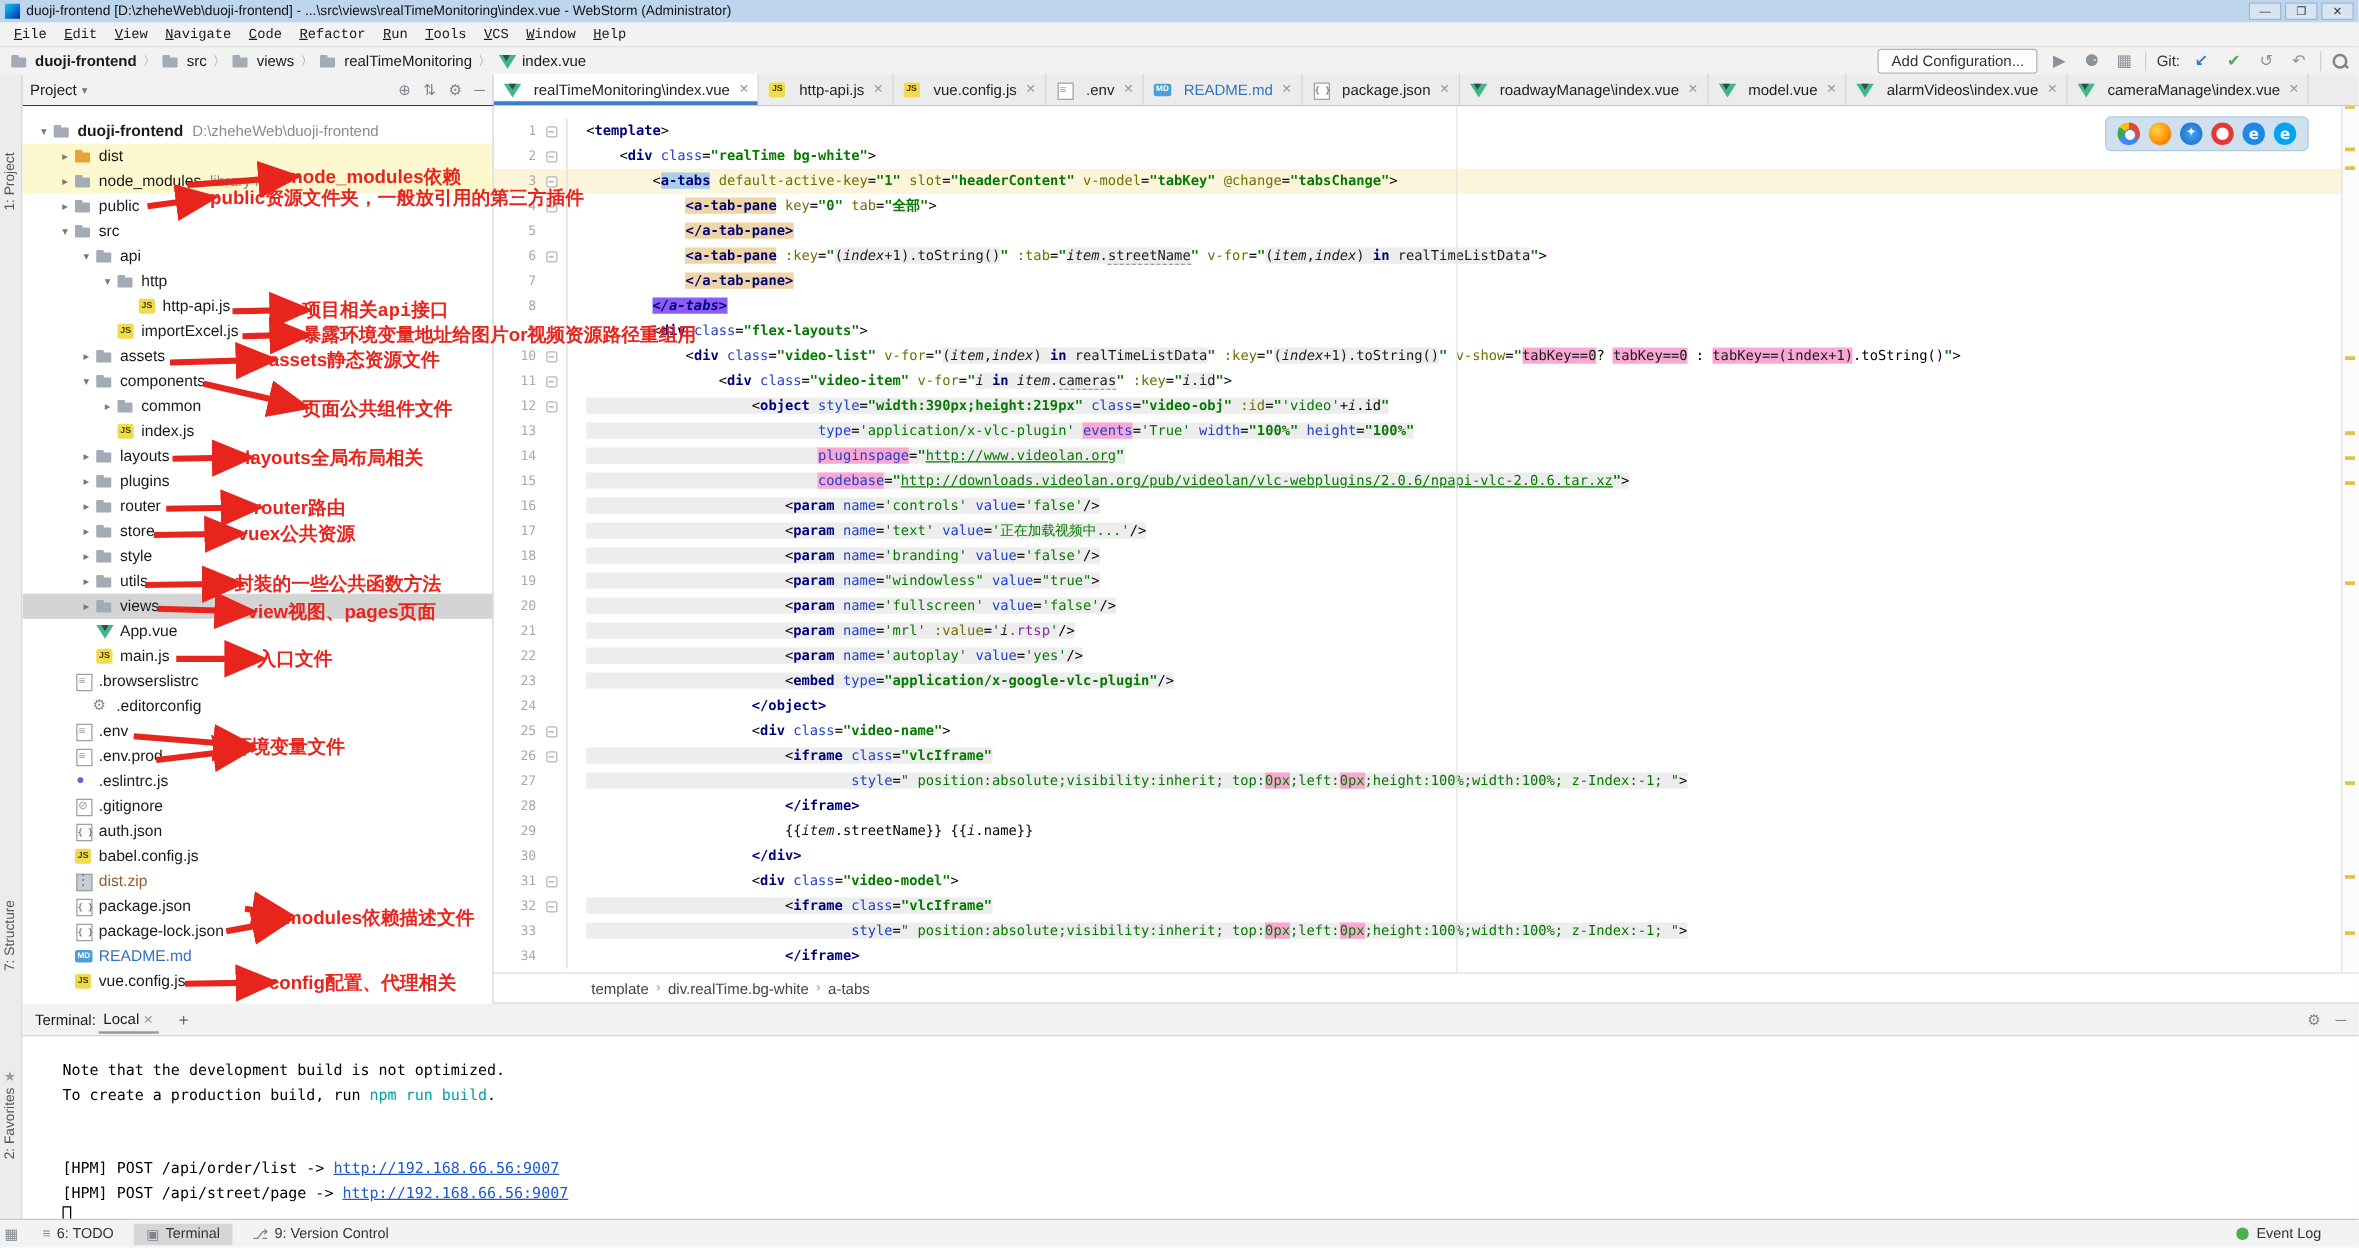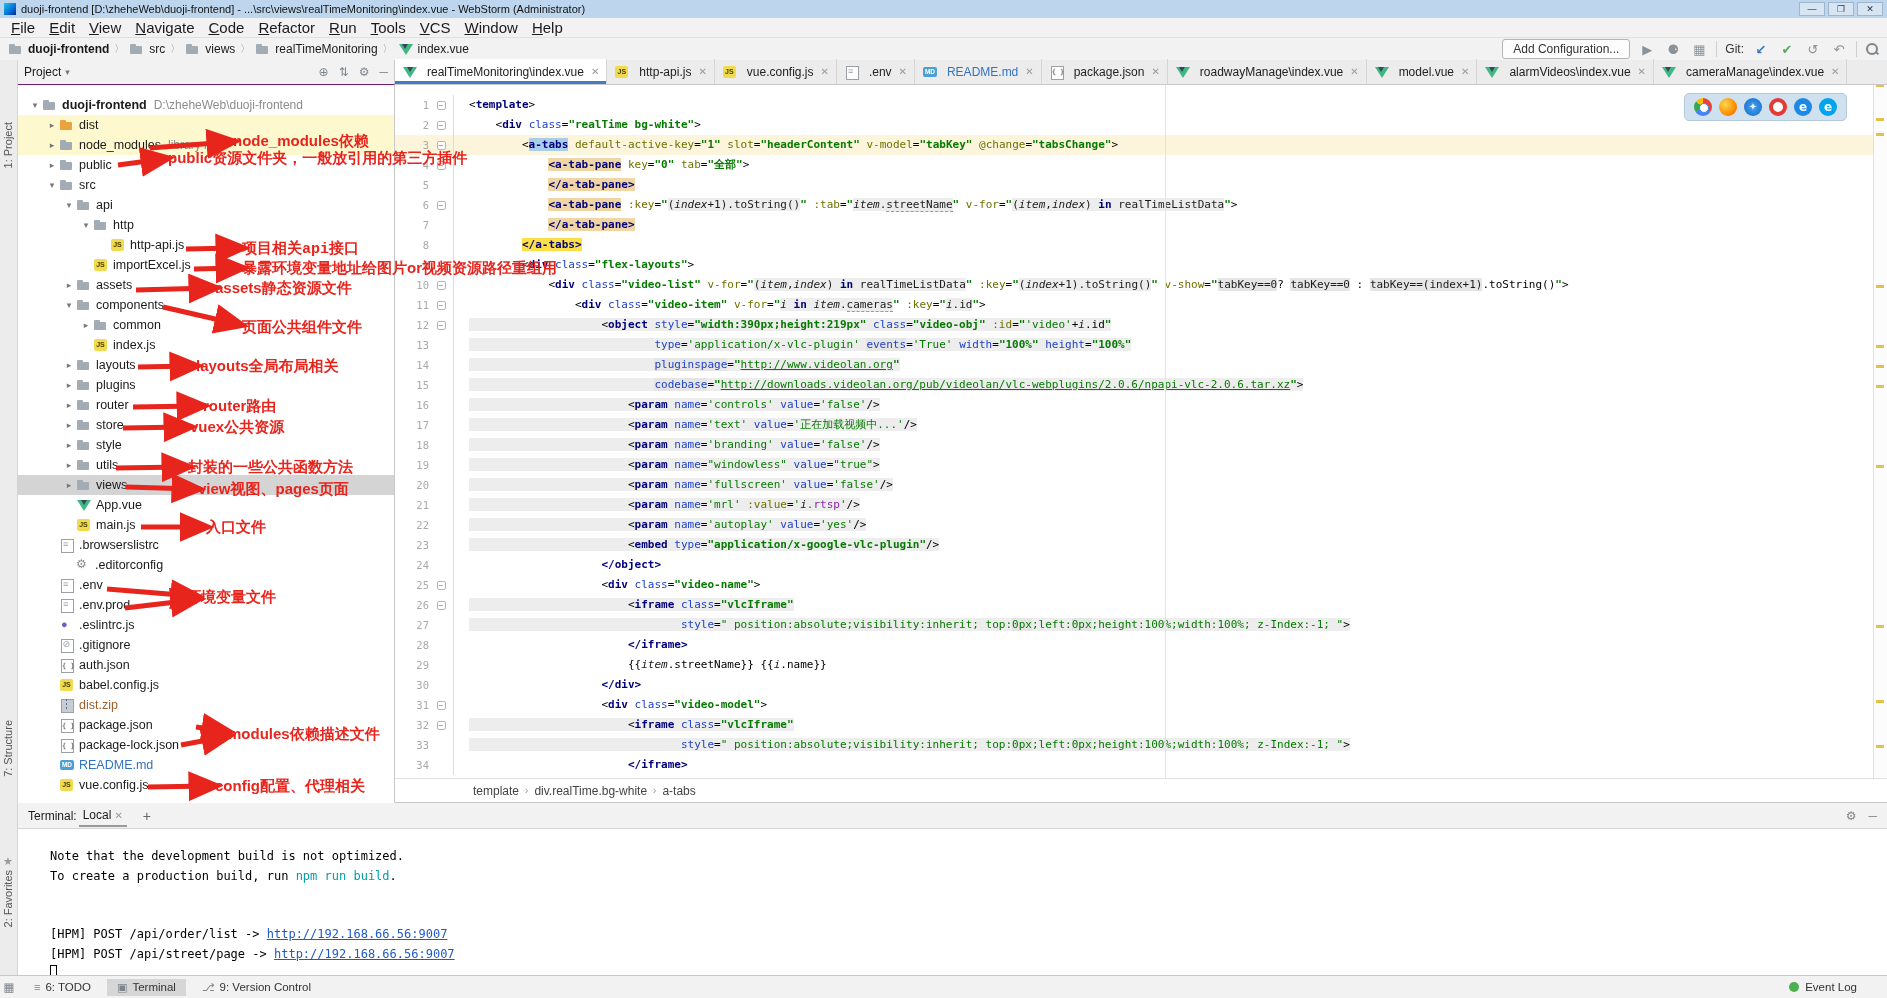--- a/index.html
+++ b/index.html
@@ -9,21 +9,21 @@
 
   
   .titlebar { position:absolute; left:0; top:0; width:100%; height:18px; background:#bdd6ee;
     display:flex; align-items:center; padding:0 4px; font-size:11px; color:#111; }
   .ws-logo { width:12px; height:12px; background:linear-gradient(135deg,#14c9e8,#0a6bd6 60%,#0a2a8a); margin-right:5px; flex:none; }
   .win-btns { margin-left:auto; display:flex; gap:3px; }
   .win-btn { width:26px; height:14px; background:#d7e4f2; border:1px solid #9fb6cc; color:#334; 
     font-size:9px; line-height:12px; text-align:center; }
   .menubar { position:absolute; left:0; top:18px; width:100%; height:20px; background:#f2f2f2;
     display:flex; align-items:center; padding-left:4px; border-bottom:1px solid #e0e0e0; }
-  .menu-item { padding:2px 7px; font-size:15px; }
+  .menu-item { padding:2px 7px; font-size:11px;font-family:Liberation Mono, monospace; }
   .menu-item::first-letter { text-decoration:underline; }
 
   .toolbar { position:absolute; left:0; top:38px; width:100%; height:22px; background:#f2f2f2;
     display:flex; align-items:center; padding:0 8px; }
   .crumb { display:flex; align-items:center; gap:3px; font-size:12px; }
   .crumb .sep { color:#888; font-size:10px; margin:0 2px; }
   .crumb-first { font-weight:bold; }
   .tb-right { margin-left:auto; display:flex; align-items:center; gap:8px; }
   .add-config { background:#fdfdfd; border:1px solid #b4b4b4; border-radius:3px; padding:2px 10px;
     font-size:12px; color:#333; }
@@ -111,23 +111,23 @@
   .c-t { color:#00007a; font-weight:bold; }
   .c-a { color:#707000; }
   .c-b { color:#2042c8; }
   .c-v { color:#067a00; font-weight:bold; }
   .c-s { color:#067a00; }
   .c-u { color:#067a00; text-decoration:underline; }
   .c-k { color:#00007a; font-weight:bold; }
   .c-i { font-style:italic; }
   .c-pr { color:#8e24aa; }
   .c-gb { background:#ededed; }
-  .c-hy { background:#e5e5e5; }
+  .c-hy { background:#f9a8d4; }
   .c-ht { background:#efd6a4; }
-  .c-hb { background:#fde047; }
+  .c-hb { background:#8b5cf6;font-style:italic; }
   .c-sel { background:#a9cdeb; }
   .c-wavy { border-bottom:1px dashed #9a9a9a; }
   .margin-guide { position:absolute; left:770px; top:0; bottom:0; width:1px; background:#e3e3e3; }
 
   .browser-bar { position:absolute; right:40px; top:8px; height:28px; background:#cfe0ef; border:1px solid #b4c9dc;
     border-radius:5px; display:flex; align-items:center; gap:7px; padding:0 9px; }
   .bico { width:18px; height:18px; border-radius:50%; position:relative; font:bold 12px/18px "DejaVu Sans",sans-serif; text-align:center; color:#fff; }
   .b-chrome { background:conic-gradient(#ea4335 0 33%,#4285f4 33% 66%,#34a853 66% 85%,#fbbc05 85%); }
   .b-chrome::after { content:""; position:absolute; left:5px; top:5px; width:8px; height:8px; background:#fff; border:1.5px solid #4285f4; border-radius:50%; }
   .b-firefox { background:radial-gradient(circle at 35% 35%,#ffd54f,#ff8f00 60%,#e65100); }
@@ -428,21 +428,21 @@
       <div class="trow" style="padding-left: 44px;">
         <span class="arrow"></span>
         <span class="ico ico-js"></span>
         <span class="lbl">main.js</span>
       </div>
       <div class="trow" style="padding-left: 27px;">
         <span class="arrow"></span>
         <span class="ico ico-txt"></span>
         <span class="lbl">.browserslistrc</span>
       </div>
-      <div class="trow" style="padding-left: 27px; margin-left: 16px;">
+      <div class="trow" style="padding-left: 41px;">
         <span class="arrow"></span>
         <span class="ico ico-gear"></span>
         <span class="lbl">.editorconfig</span>
       </div>
       <div class="trow" style="padding-left: 27px;">
         <span class="arrow"></span>
         <span class="ico ico-txt"></span>
         <span class="lbl">.env</span>
       </div>
       <div class="trow" style="padding-left: 27px;">

